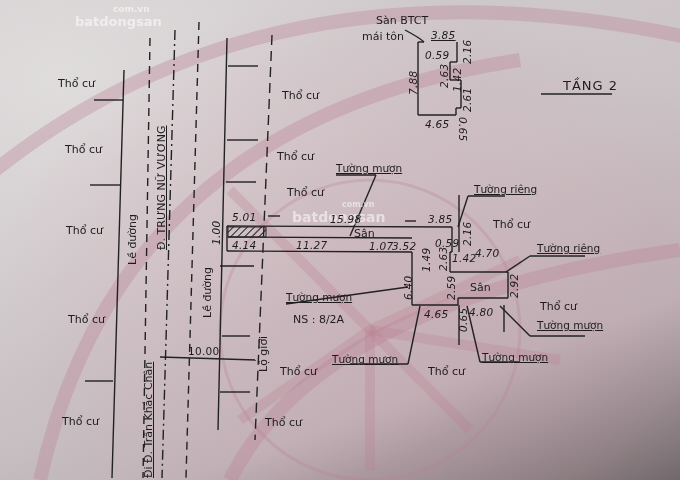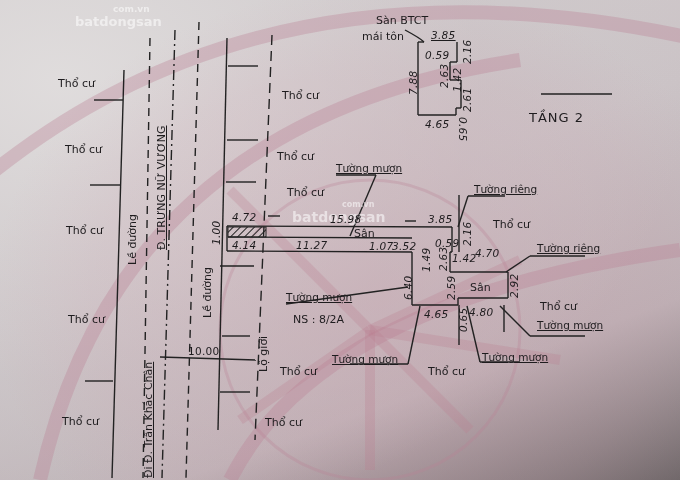--- a/index.html
+++ b/index.html
@@ -125,21 +125,21 @@
 
   <div class="wm" style="left:75px;top:4px;">
     <div style="font-size:9px;padding-left:38px;">com.vn</div>
     <div style="font-size:13px;">batdongsan</div>
   </div>
   <div class="wm" style="left:292px;top:200px;">
     <div style="font-size:8px;padding-left:50px;">com.vn</div>
     <div style="font-size:14px;">batdongsan</div>
   </div>
 
-  <div class="title" style="left:529px;top:78px;margin-top:32px;">
+  <div class="title" style="left:563px;top:78px;">
     <span>TẦNG 2</span>
   </div>
 
   <div class="lbl" style="left:376px;top:15px;">Sàn BTCT</div>
   <div class="lbl" style="left:362px;top:31px;">mái tôn</div>
   <div class="dim" style="left:431px;top:30px;text-decoration:underline;">3.85</div>
   <div class="dim vert" style="left:462px;top:64px;">2.16</div>
   <div class="dim" style="left:425px;top:50px;">0.59</div>
   <div class="dim vert" style="left:439px;top:88px;">2.63</div>
   <div class="dim vert" style="left:452px;top:92px;">1.42</div>
@@ -173,21 +173,21 @@
 
   <div class="wall" style="left:336px;top:163px;">Tường mượn</div>
   <div class="wall" style="left:474px;top:184px;">Tường riêng</div>
   <div class="wall" style="left:537px;top:243px;">Tường riêng</div>
   <div class="wall" style="left:286px;top:292px;">Tường mượn</div>
   <div class="wall" style="left:332px;top:354px;">Tường mượn</div>
   <div class="wall" style="left:482px;top:352px;">Tường mượn</div>
   <div class="wall" style="left:537px;top:320px;">Tường mượn</div>
 
   <div class="dim vert" style="left:211px;top:245px;">1.00</div>
-  <div class="dim" style="left:232px;top:212px;">4.72</div>
+  <div class="dim" style="left:232px;top:212px;">5.01</div>
   <div class="dim" style="left:232px;top:240px;">4.14</div>
   <div class="dim" style="left:330px;top:214px;">15.98</div>
   <div class="dim" style="left:296px;top:240px;">11.27</div>
   <div class="dim" style="left:428px;top:214px;">3.85</div>
   <div class="dim vert" style="left:462px;top:246px;">2.16</div>
   <div class="dim" style="left:435px;top:238px;">0.59</div>
   <div class="dim" style="left:369px;top:241px;">1.07</div>
   <div class="dim" style="left:392px;top:241px;">3.52</div>
   <div class="dim vert" style="left:403px;top:300px;">6.40</div>
   <div class="dim vert" style="left:421px;top:272px;">1.49</div>

